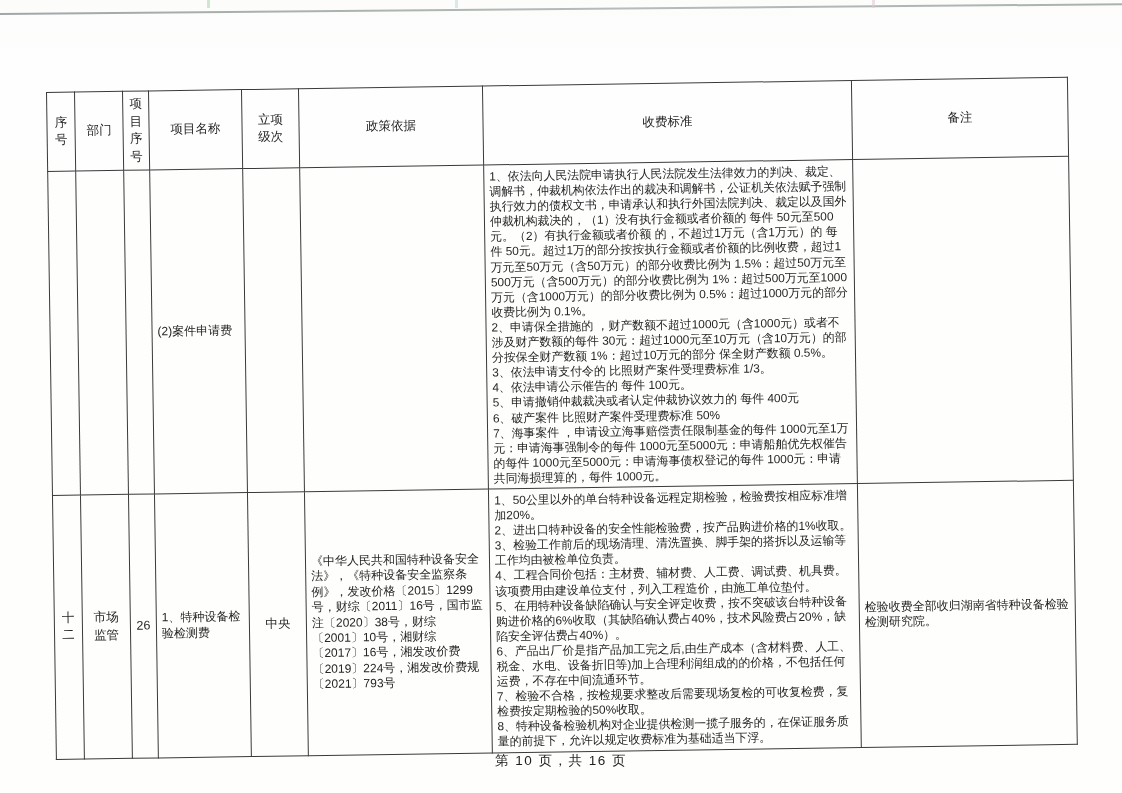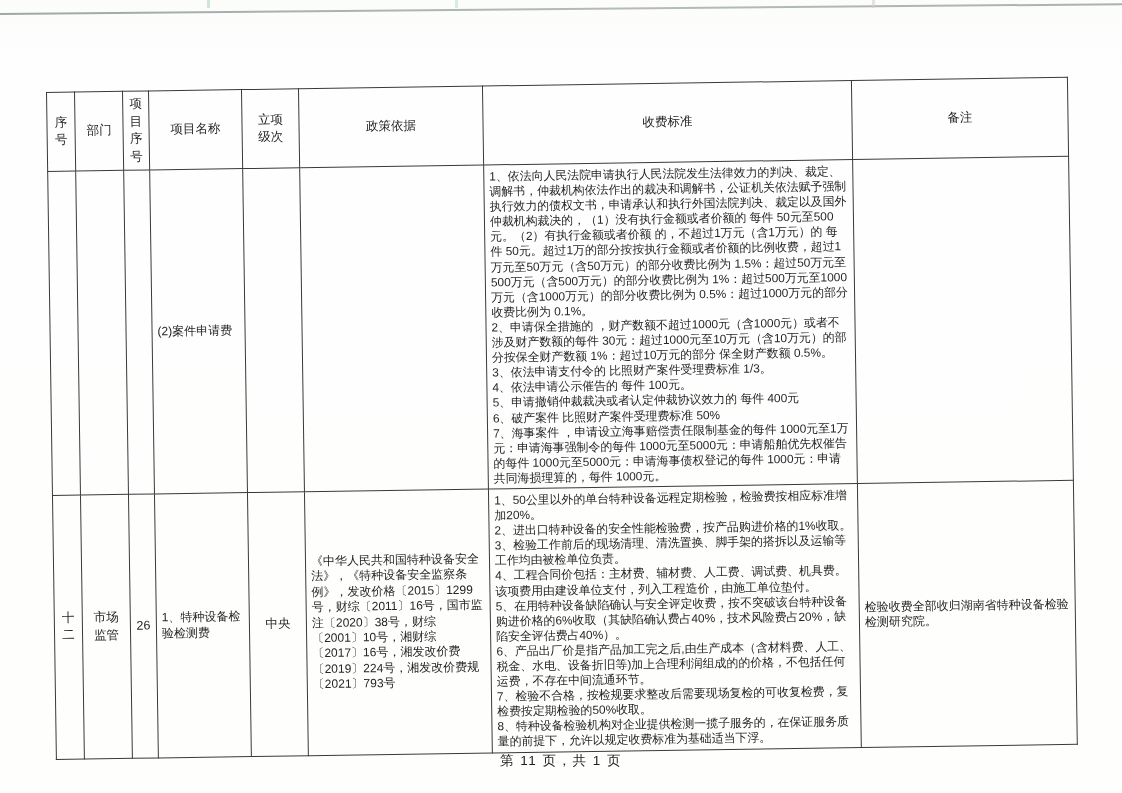--- a/index.html
+++ b/index.html
@@ -102,14 +102,14 @@
 5、在用特种设备缺陷确认与安全评定收费，按不突破该台特种设备购进价格的6%收取（其缺陷确认费占40%，技术风险费占20%，缺陷安全评估费占40%）。
 6、产品出厂价是指产品加工完之后,由生产成本（含材料费、人工、税金、水电、设备折旧等)加上合理利润组成的的价格，不包括任何运费，不存在中间流通环节。
 7、检验不合格，按检规要求整改后需要现场复检的可收复检费，复检费按定期检验的50%收取。
 8、特种设备检验机构对企业提供检测一揽子服务的，在保证服务质量的前提下，允许以规定收费标准为基础适当下浮。</td>
         <td class="remark">检验收费全部收归湖南省特种设备检验检测研究院。</td>
       </tr>
     </tbody>
       </table>
   </div>
 
-  <div class="footer">第 11 页，共 1 页</div>
+  <div class="footer">第 10 页，共 16 页</div>
 </div>
 
 </body></html>

